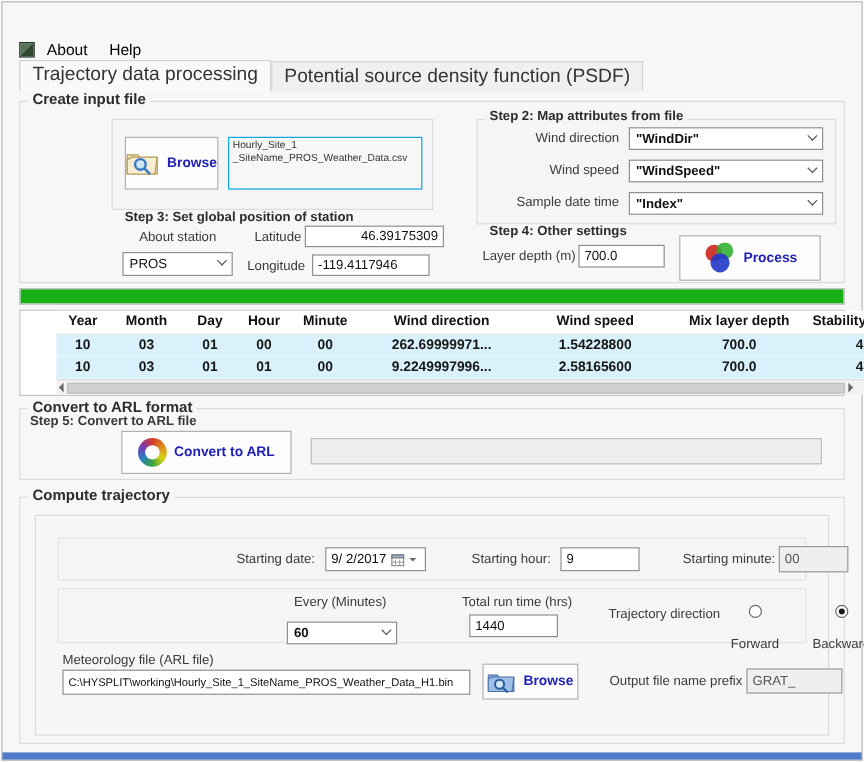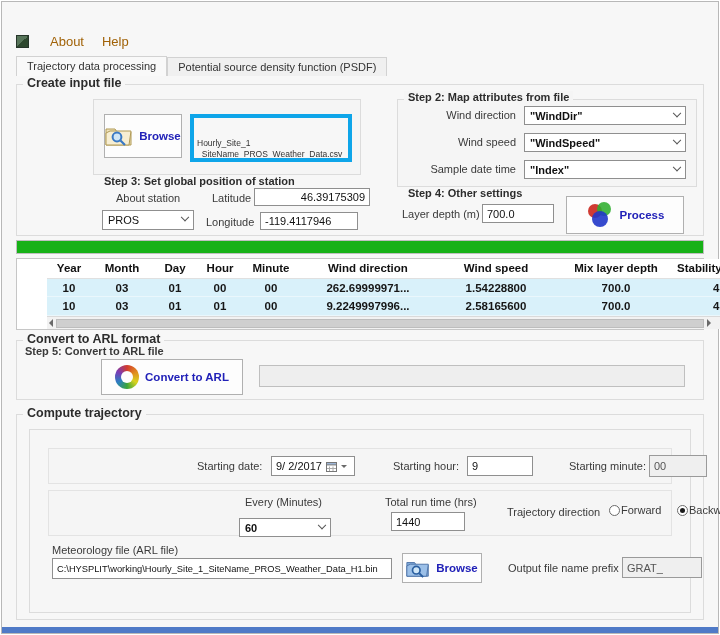--- a/index.html
+++ b/index.html
@@ -18,26 +18,26 @@
   }
   .bottom-strip { position:absolute; left:0; right:0; bottom:0; height:6px; background:#4f7ac7; }
 
   
   .titlebar { position:absolute; top:0; left:0; right:0; height:26px; background:#ffffff; display:flex; align-items:center; padding:0 10px; }
   .titlebar .app-title { font-size:11.5px; color:#444; margin-left:7px; }
   .close-btn { position:absolute; right:12px; top:3px; font-size:15px; color:#666; cursor:default; width:20px; text-align:center; }
 
   
   .menubar { position:absolute; top:27px; left:0; right:0; height:25px; display:flex; align-items:center; padding-left:14px; gap:18px; }
-  .menu-item { display:flex; align-items:center; gap:21px; font-size:13px; color:#a16207; }
+  .menu-item { display:flex; align-items:center; gap:10px; font-size:13px; color:#000000; }
   .about-icon { width:13px; height:13px; background:linear-gradient(135deg,#57755a 0 50%, #2e482f 50% 100%); border:1px solid #26352a; }
 
   
   .tabbar { position:absolute; top:53px; left:0; right:0; height:21px; display:flex; padding-left:14px; align-items:flex-end; }
-  .tab { font-size:11px; padding:3px 10px 3px 10px; border:1px solid #d2d2d2; border-bottom:none; background:#f0f0f0; color:#333; }
+  .tab { font-size:16px; padding:3px 10px 3px 10px; border:1px solid #d2d2d2; border-bottom:none; background:#f0f0f0; color:#333; }
   .tab.active { background:#f9f9f9; position:relative; z-index:2; padding-bottom:4px; }
 
   
   .groupbox { position:absolute; border:1px solid #dcdcdc; background:#f5f5f5; }
   .groupbox > .gb-title { position:absolute; top:-9px; left:6px; background:#f5f5f5; padding:0 4px; font-weight:bold; color:#2c2c2c; }
   .gb-main > .gb-title { font-size:12.5px; background:#f7f7f7; }
   .gb-step > .gb-title { font-size:11px; }
 
   label, .lbl { font-size:11px; color:#3a3a3a; }
 
@@ -66,31 +66,31 @@
   .dt-row.data { background:#d9f1fa; border-bottom:1px solid #eaf7fc; }
   .c0{width:44px}.c1{width:62px}.c2{width:44px}.c3{width:46px}.c4{width:56px}.c5{width:138px}.c6{width:118px}.c7{width:122px}.c8{flex:1}
   .hscroll { height:13px; background:#f2f2f2; border-top:1px solid #dadada; display:flex; align-items:center; padding:0 2px; }
   .hthumb { height:9px; background:#cfcfcf; border:1px solid #bdbdbd; flex:0 0 92%; margin:0 3px; }
   .arr { width:0; height:0; border:4px solid transparent; }
   .arr.down { border-top-color:#6a6a6a; border-bottom-width:0; }
   .arr.left { border-right-color:#6a6a6a; border-left-width:0; }
   .arr.right { border-left-color:#6a6a6a; border-right-width:0; }
 
   
-  .radio { display:flex; align-items:center; gap:1px; font-size:11px; }
+  .radio { display:flex; align-items:center; gap:16px; font-size:11px;flex-direction:column; }
   .radio-circle { width:11px; height:11px; border-radius:50%; border:1px solid #6a6a6a; background:#fff; position:relative; }
   .radio-circle.checked::after { content:""; position:absolute; inset:2px; border-radius:50%; background:#1a1a1a; }
 
   
   .ring-icon { width:24px; height:24px; border-radius:50%; background:conic-gradient(#d23b2e,#e08a1e,#d9d21d,#3aa53a,#2b7fc2,#7a3bb5,#d23b2e); position:relative; }
   .ring-icon::after { content:""; position:absolute; inset:6px; background:#fdfdfd; border-radius:50%; }
 
   .subbox { position:absolute; border:1px solid #e3e3e3; background:#f5f5f5; }
 
-  .filebox { border:4px solid #0ea5e9; background:#f7f7f7; font-size:8.5px; color:#333; padding:20px 3px; line-height:1.35; overflow:hidden; }
+  .filebox { border:1px solid #0ea5e9; background:#f7f7f7; font-size:8.5px; color:#333; padding:0 3px; line-height:1.35; overflow:hidden; }
 
   .datefield { display:flex; align-items:center; background:#fff; border:1px solid #8f8f8f; padding:1px 4px; gap:4px; font-size:11px; color:#111; }
 </style>
 </head>
 <body>
 
 <div class="window">
 
 
   <div class="menubar">

